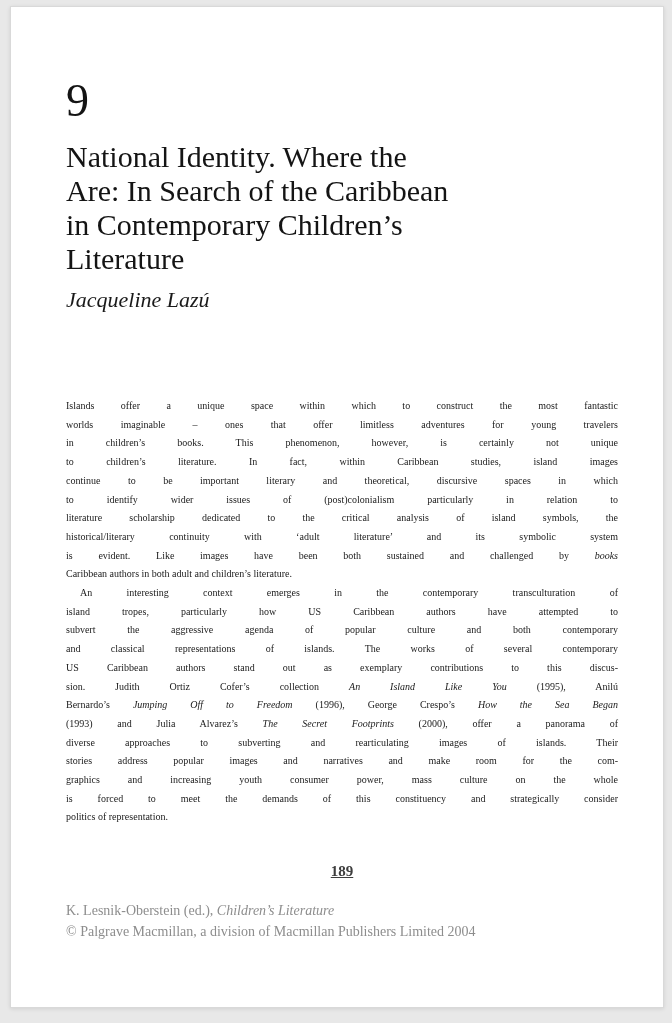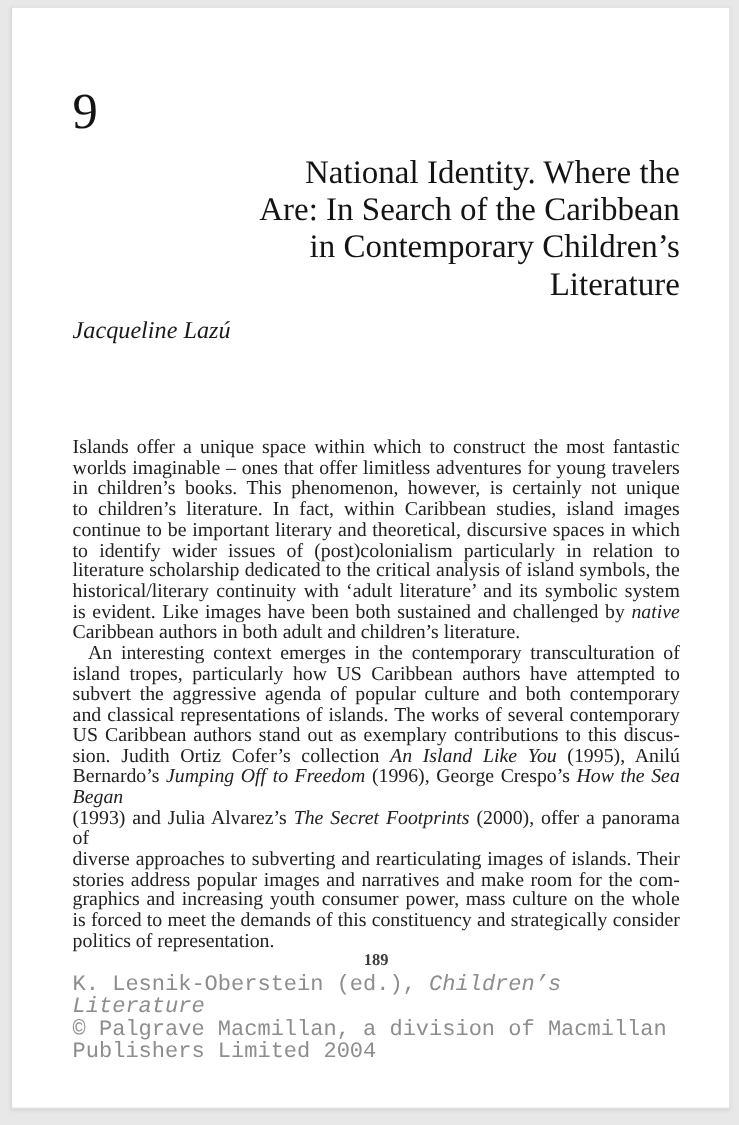--- a/index.html
+++ b/index.html
@@ -29,56 +29,56 @@
     font-size: 46px;
     line-height: 46px;
     color: #141414;
   }
   .chapter-title {
     margin: 16px 0 0 0;
     font-size: 30px;
     line-height: 34px;
     font-weight: normal;
     color: #141414;
-    text-align: right;
   }
   .title-line { display: block; }
   .author {
     margin-top: 13px;
     font-size: 22px;
     line-height: 21px;
     font-style: italic;
     color: #1a1a1a;
   }
   .body-text {
     margin-top: 87px;
-    font-size: 18px;
+    font-size: 10px;
     line-height: 18.7px;
     color: #212121;
   }
   .line {
     text-align: justify;
     text-align-last: justify;
     text-justify: inter-word;
   }
   .line.last { text-align-last: left; }
   .line.indent { text-indent: 14px; }
   .it { font-style: italic; }
   .page-number {
+    margin-top: 36px;
     text-align: center;
     font-size: 15px;
     font-weight: bold;
     color: #3d3d3d;
+    text-decoration: underline;
   }
   .imprint {
-    margin-top: 4px;
-    font-size: 20px;
+    margin-top: 21px;
+    font-size: 14px;
     line-height: 20.5px;
     color: #8d8d8d;
-    font-family: Liberation Mono, monospace;
   }
 </style>
 </head>
 <body>
 
 <div class="page">
   <div class="chapter-number">9</div>
 
   <h1 class="chapter-title">
       <div class="title-line">National Identity. Where the</div>
@@ -92,21 +92,21 @@
   <div class="body-text">
       <div>
         <div class="line"><span>Islands offer a unique space within which to construct the most fantastic</span></div>
         <div class="line"><span>worlds imaginable – ones that offer limitless adventures for young travelers</span></div>
         <div class="line"><span>in children’s books. This phenomenon, however, is certainly not unique</span></div>
         <div class="line"><span>to children’s literature. In fact, within Caribbean studies, island images</span></div>
         <div class="line"><span>continue to be important literary and theoretical, discursive spaces in which</span></div>
         <div class="line"><span>to identify wider issues of (post)colonialism particularly in relation to</span></div>
         <div class="line"><span>literature scholarship dedicated to the critical analysis of island symbols, the</span></div>
         <div class="line"><span>historical/literary continuity with ‘adult literature’ and its symbolic system</span></div>
-        <div class="line"><span>is evident. Like images have been both sustained and challenged by </span><span class="it">native</span></div>
+        <div class="line"><span>is evident. Like images have been both sustained and challenged by </span><span class="it">books</span></div>
         <div class="line last"><span>Caribbean authors in both adult and children’s literature.</span></div>
       </div>
       <div>
         <div class="line indent"><span>An interesting context emerges in the contemporary transculturation of</span></div>
         <div class="line"><span>island tropes, particularly how US Caribbean authors have attempted to</span></div>
         <div class="line"><span>subvert the aggressive agenda of popular culture and both contemporary</span></div>
         <div class="line"><span>and classical representations of islands. The works of several contemporary</span></div>
         <div class="line"><span>US Caribbean authors stand out as exemplary contributions to this discus-</span></div>
         <div class="line"><span>sion. Judith Ortiz Cofer’s collection </span><span class="it">An Island Like You</span><span> (1995), Anilú</span></div>
         <div class="line"><span>Bernardo’s </span><span class="it">Jumping Off to Freedom</span><span> (1996), George Crespo’s </span><span class="it">How the Sea Began</span></div>

